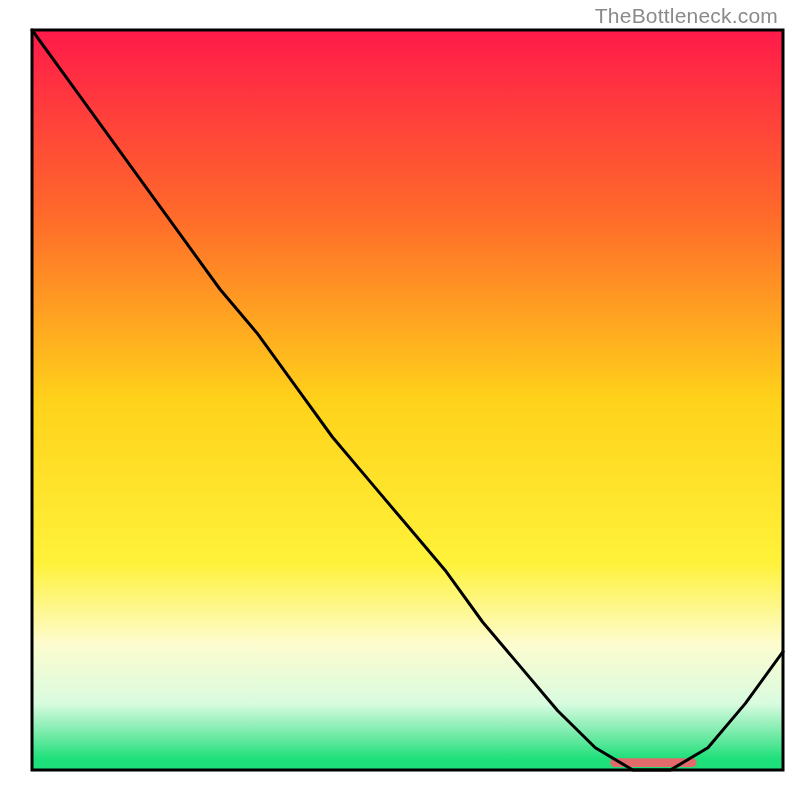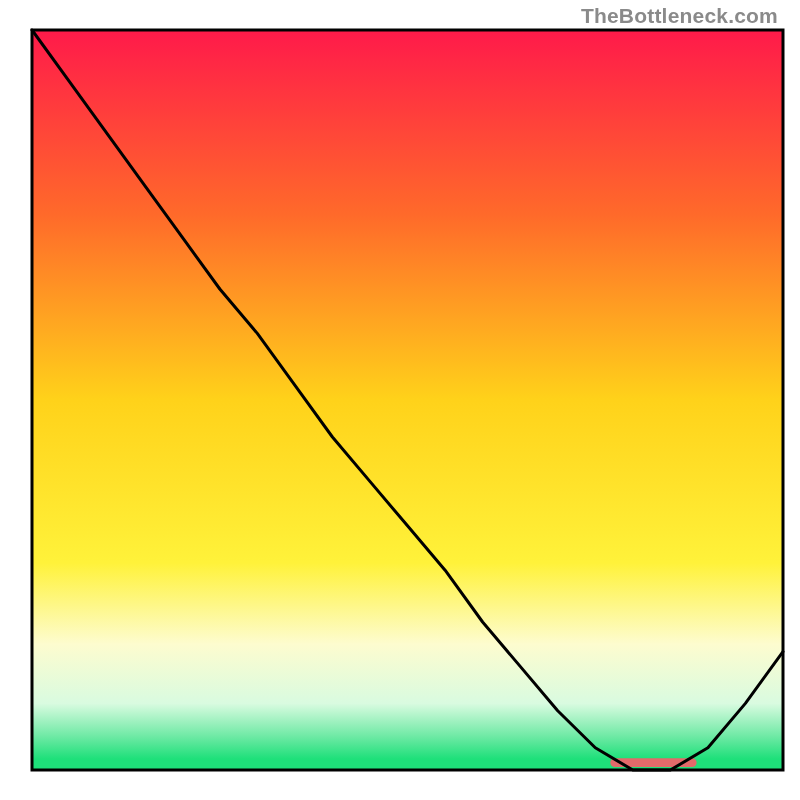--- a/index.html
+++ b/index.html
@@ -15,21 +15,21 @@
     position: relative;
     width: 800px;
     height: 800px;
   }
   #watermark {
     position: absolute;
     top: 4px;
     right: 22px;
     font-size: 21px;
     color: #8a8a8a;
-    font-weight: 700;
+    font-weight: 400;
     letter-spacing: 0.2px;
     z-index: 10;
   }
   svg {
     position: absolute;
     left: 0;
     top: 0;
     width: 800px;
     height: 800px;
   }

